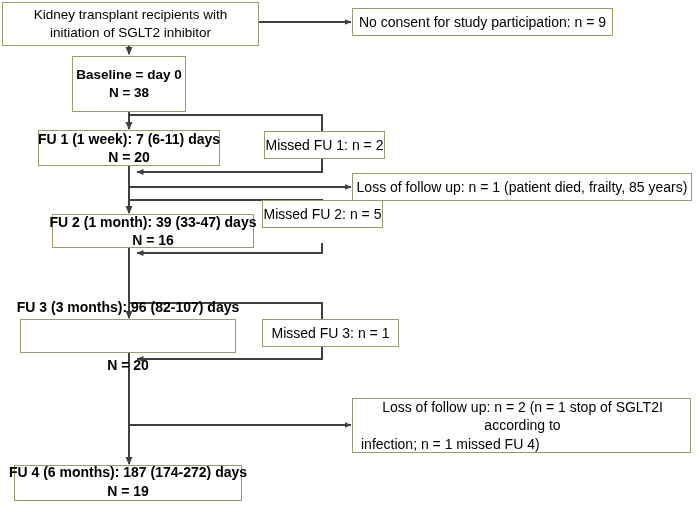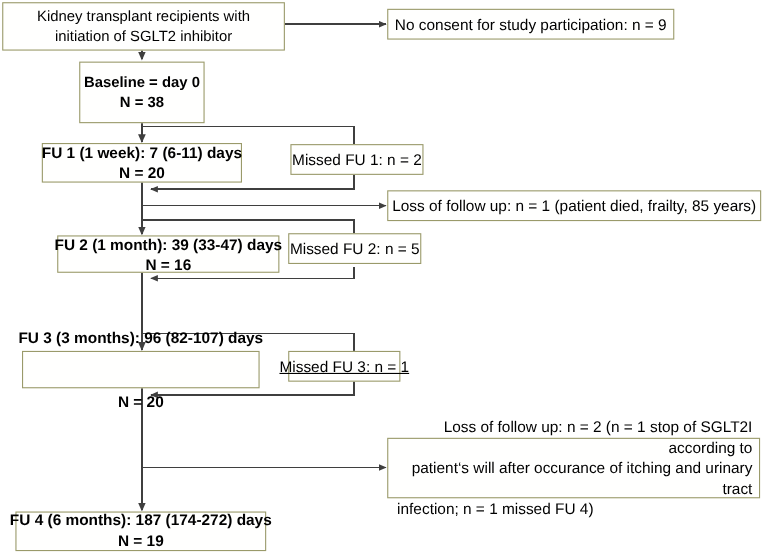--- a/index.html
+++ b/index.html
@@ -33,21 +33,21 @@
     line-height: 1.32;
   }
   .node.left-align {
     align-items: flex-start;
     justify-content: center;
     padding-left: 8px;
     padding-right: 6px;
   }
   .node.left-align .ln {
     white-space: normal;
-    text-align: right;
+    text-align: center;
   }
   .bold .ln { font-weight: bold; }
 
   .fs14 .ln { font-size: 13.5px; }
   .fs12 .ln { font-size: 14px; }
 
   
   svg#wires {
     position: absolute;
     left: 0;
@@ -131,36 +131,35 @@
 
   <div class="node fs12" style="left:352px; top:173px; width:340px; height:28px;">
     <span class="ln">Loss of follow up: n = 1 (patient died, frailty, 85 years)</span>
   </div>
 
   <div class="node bold fs12" style="left:28px; top:214px; width:202px; height:34px;margin-left:24px;">
     <span class="ln">FU 2 (1 month): 39 (33-47) days</span>
     <span class="ln">N = 16</span>
   </div>
 
-  <div class="node fs12" style="left:262px; top:212px; width:121px; height:28px;text-align:center;">
+  <div class="node fs12" style="left:262px; top:200px; width:121px; height:28px;text-align:center;">
     <span class="ln">Missed FU 2: n = 5</span>
   </div>
 
   <div class="node bold fs12" style="left:20px; top:319px; width:216px; height:34px;gap:40px;">
     <span class="ln">FU 3 (3 months): 96 (82-107) days</span>
     <span class="ln">N = 20</span>
   </div>
 
-  <div class="node fs12" style="left:262px; top:319px; width:102px; height:28px;text-decoration:underline;">
+  <div class="node fs12" style="left:262px; top:319px; width:137px; height:28px;">
     <span class="ln">Missed FU 3: n = 1</span>
   </div>
 
   <div class="node left-align fs12" style="left:352px; top:398px; width:339px; height:55px;">
     <span class="ln">Loss of follow up: n = 2 (n = 1 stop of SGLT2I according to</span>
-    <span class="ln">patient‘s will after occurance of itching and urinary tract</span>
     <span class="ln">infection; n = 1 missed FU 4)</span>
   </div>
 
   <div class="node bold fs12" style="left:14px; top:465px; width:228px; height:36px;justify-content:flex-end;">
     <span class="ln">FU 4 (6 months): 187 (174-272) days</span>
     <span class="ln">N = 19</span>
   </div>
 
 </div>
 

